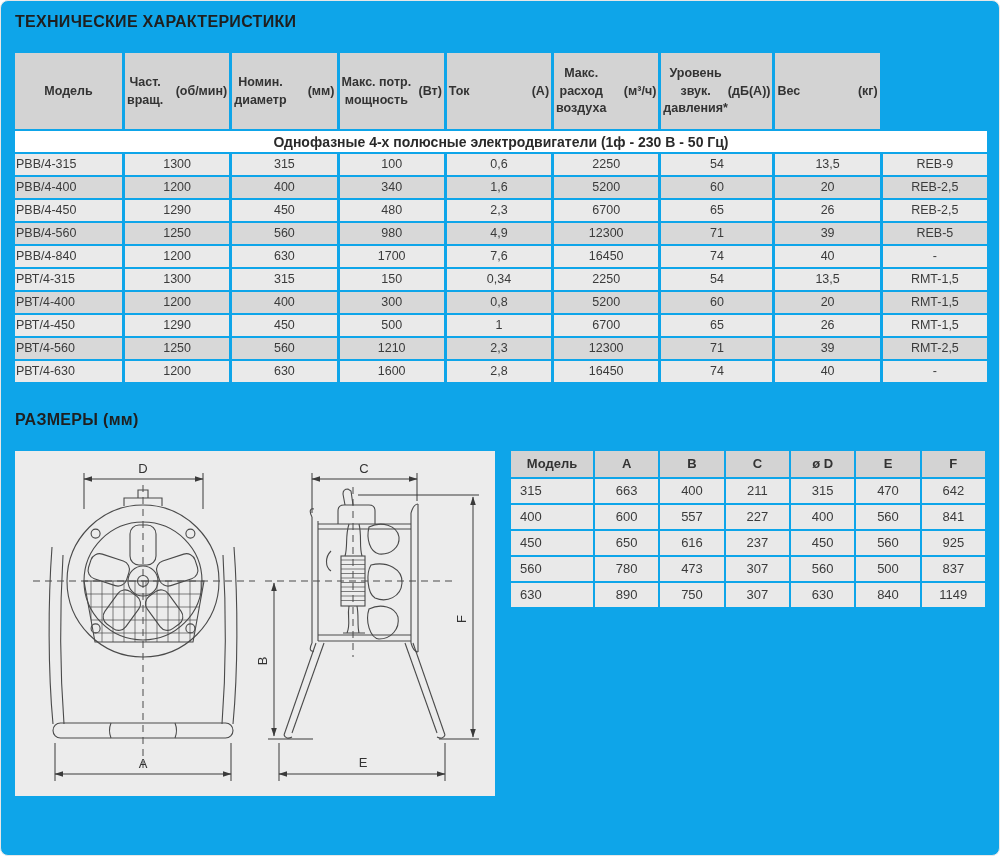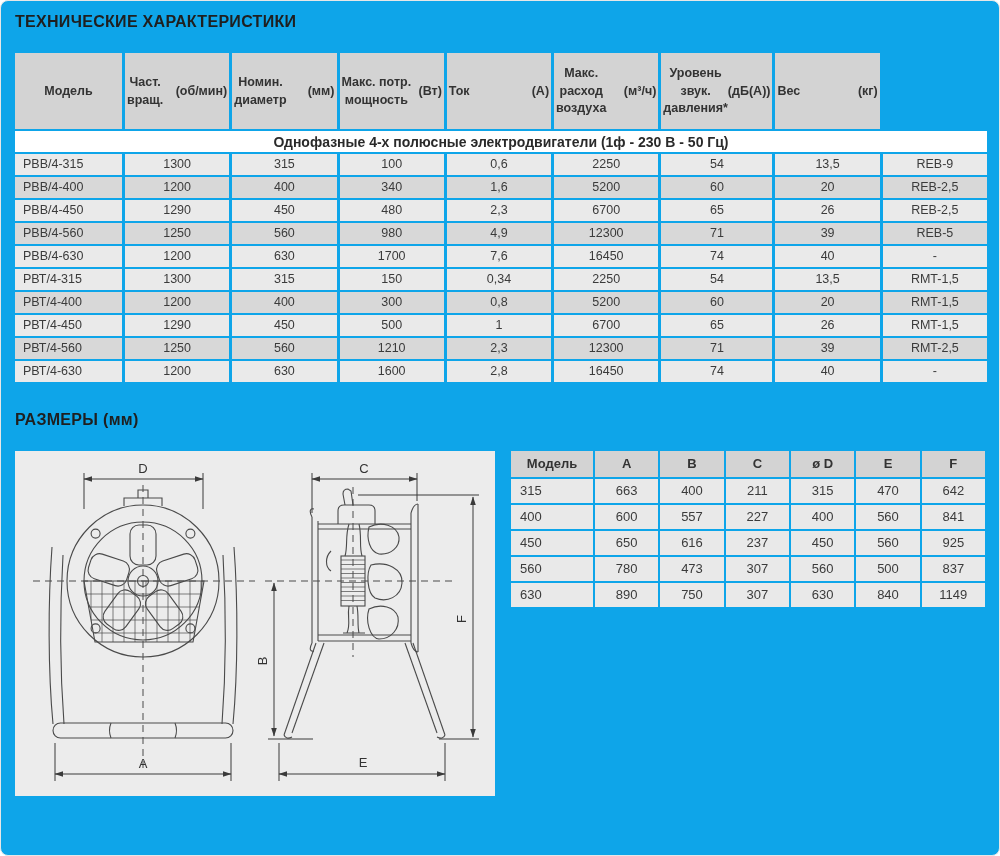--- a/index.html
+++ b/index.html
@@ -11,21 +11,21 @@
 
   
   .spec-grid { margin-top:22px; display:grid; grid-template-columns:107px repeat(8, 1fr); column-gap:3px; row-gap:2px; width:972px; }
   .h-cell { background:#d3d3d3; height:76px; display:flex; flex-direction:row; justify-content:space-between; align-items:center; text-align:center; font-weight:bold; font-size:12.5px; color:#333; padding:9px 2px 8px; }
   .h-cell.center { justify-content:center; }
   .h-cell .ln { line-height:1.4; }
   .h-cell .unit { line-height:1.1; }
   .sec-row { grid-column:1 / -1; background:#fff; text-align:center; font-weight:bold; font-size:14px; color:#2a2a2a; height:21px; line-height:23px; }
   .cell { height:21px; line-height:21px; font-size:12.5px; color:#3b3b3b; text-align:center; background:#eaeaea; white-space:nowrap; overflow:hidden; }
   .cell.dark { background:#d8d8d8; }
-  .cell.model { text-align:left; padding-left:8px; }
+  .cell.model { text-align:left; padding-left:1px; }
 
   
   h2.title { margin-top:29px; }
   .bottom { display:flex; margin-top:22px; gap:16px; }
   .panel { width:480px; height:345px; background:#ececec; flex:0 0 auto; }
   .dims-grid { display:grid; grid-template-columns:82px repeat(6, 1fr); column-gap:2px; row-gap:2px; width:480px; align-content:start; }
   .dh { background:#d3d3d3; font-weight:bold; font-size:13px; color:#333; height:26px; line-height:26px; text-align:center; }
   .dc { background:#e9e9e9; font-size:13px; color:#3b3b3b; height:24px; line-height:24px; text-align:center; }
   .dc.model { text-align:left; padding-left:9px; }
 
@@ -122,21 +122,21 @@
       <div class="cell">REB-2,5</div>
       <div class="cell dark model">РВВ/4-560</div>
       <div class="cell dark">1250</div>
       <div class="cell dark">560</div>
       <div class="cell dark">980</div>
       <div class="cell dark">4,9</div>
       <div class="cell dark">12300</div>
       <div class="cell dark">71</div>
       <div class="cell dark">39</div>
       <div class="cell dark">REB-5</div>
-      <div class="cell model">РВВ/4-630</div>
+      <div class="cell model">РВВ/4-840</div>
       <div class="cell">1200</div>
       <div class="cell">630</div>
       <div class="cell">1700</div>
       <div class="cell">7,6</div>
       <div class="cell">16450</div>
       <div class="cell">74</div>
       <div class="cell">40</div>
       <div class="cell">-</div>
       <div class="cell model">РВТ/4-315</div>
       <div class="cell">1300</div>

